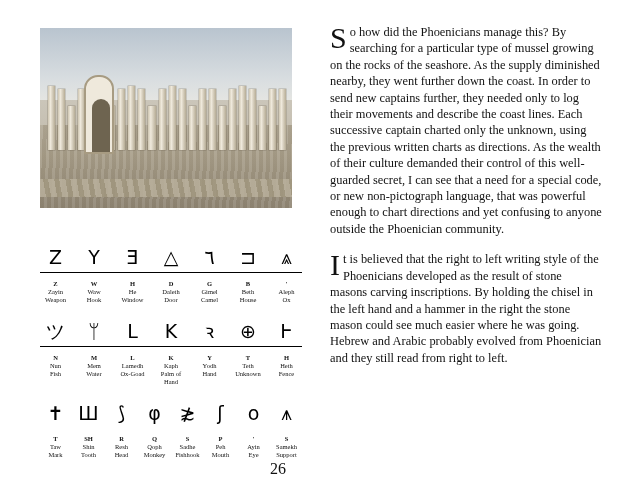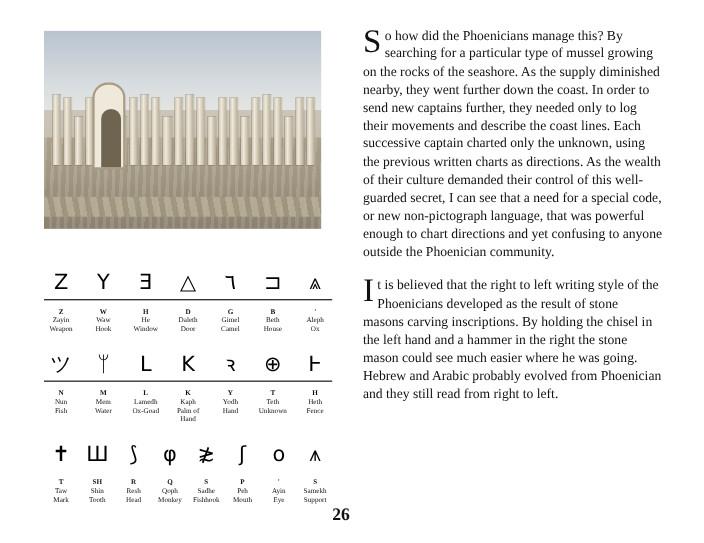--- a/index.html
+++ b/index.html
@@ -176,22 +176,21 @@
   }
   .page-number-inner {
     display: inline-block;
     margin-left: 0px;
   }
   .pn-wrap {
     position: absolute;
     left: 270px;
     bottom: 16px;
     width: 80px;
-    text-align: center;
-    font-weight: bold;
+    text-align: left;
   }
 </style>
 </head>
 <body>
 
 <div class="page">
 
   <div class="left-col">
 
     <div class="photo">

